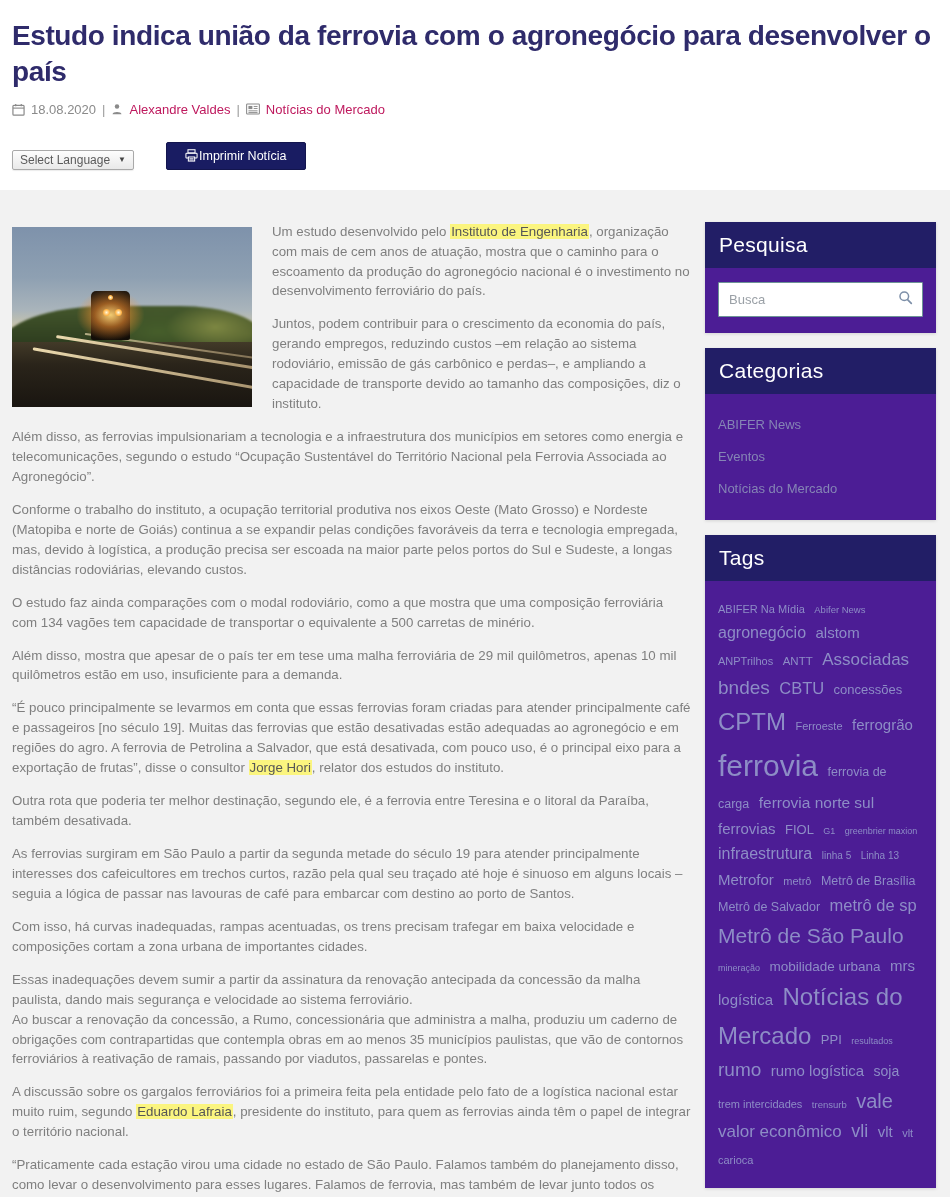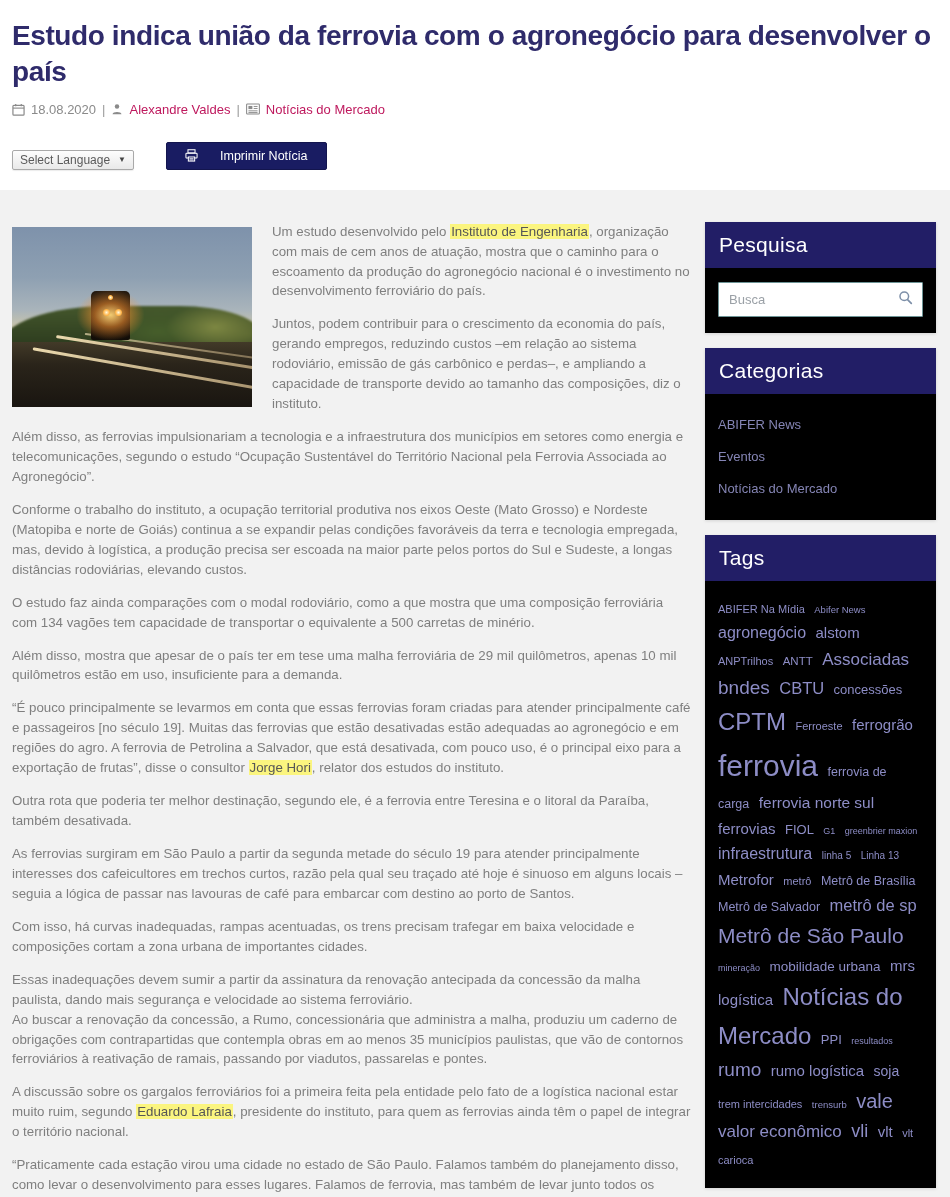--- a/index.html
+++ b/index.html
@@ -35,21 +35,21 @@
     padding:2px 7px; cursor:pointer;
     display:inline-flex; align-items:center; gap:8px;
     box-shadow:0 1px 1px rgba(0,0,0,.08);
   }
   .lang-caret { font-size:8px; color:#444; }
   .print-btn {
     margin-top:15px; margin-right:14px;
     background:#191c62; border:1px solid #13154e; border-radius:2px;
     color:#ffffff; font-size:12.5px;
     padding:6px 18px; cursor:pointer;
-    display:inline-flex; align-items:center; gap:22px;
+    display:inline-flex; align-items:center; gap:1px;
     font-family:"Liberation Sans", sans-serif;
   }
   .print-btn svg { display:block; }
 
   
   .content { display:flex; gap:14px; padding:32px 14px 40px 12px; align-items:flex-start; }
   main.article { flex:1 1 auto; min-width:0; }
 
   
   .photo {
@@ -93,21 +93,21 @@
 
   .article-body p {
     color:#7f7f7f; font-size:13.3px; line-height:1.5;
     margin:0 0 13px 0;
     white-space:pre-line;
   }
   .article-body mark { background:#fbf57f; color:#565656; padding:0 1px; }
 
   
   aside.sidebar { width:231px; flex:0 0 231px; }
-  .card { background:#000000; margin-bottom:15px; box-shadow:0 1px 3px rgba(0,0,0,.13); }
+  .card { background:#4c1d95; margin-bottom:15px; box-shadow:0 1px 3px rgba(0,0,0,.13); }
   .card-head {
     margin:0; background:#221e66; color:#ffffff;
     font-size:21px; font-weight:500; letter-spacing:.3px;
     padding:11px 14px;
   }
   .card-body { padding:14px 13px 16px 13px; }
 
   .search-wrap { position:relative; }
   .search-input {
     width:100%; border:1px solid #6d9496; border-radius:1px;

